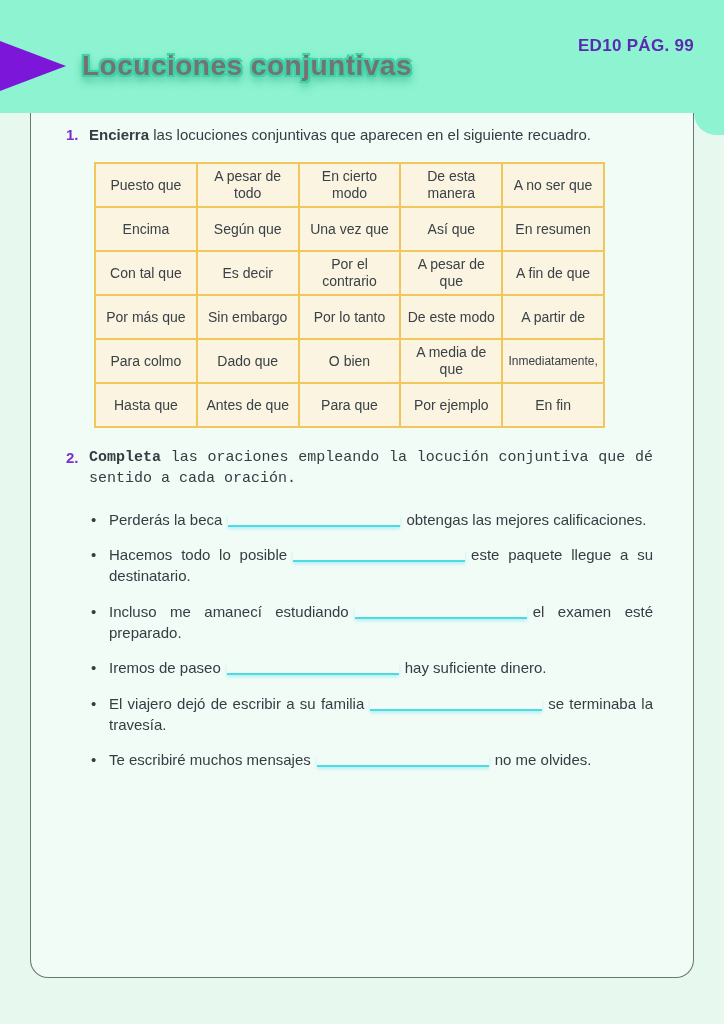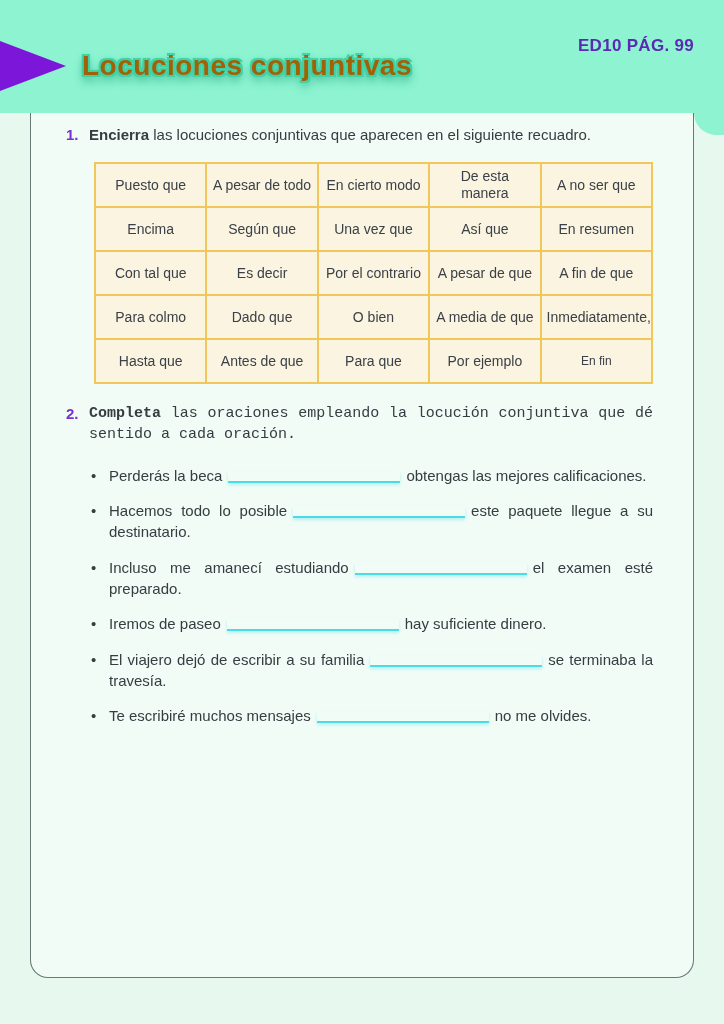--- a/index.html
+++ b/index.html
@@ -43,21 +43,21 @@
   }
   .arrow{
     position:absolute;left:0;top:41px;width:66px;height:50px;
     background:var(--arrow_purple);
     -webkit-clip-path:polygon(0 0,100% 50%,0 100%);
     clip-path:polygon(0 0,100% 50%,0 100%);
   }
   .title{
     position:absolute;left:82px;top:50px;
     font-size:28px;font-weight:800;letter-spacing:.5px;
-    color:#a16207;
+    color:#737373;
     text-shadow:
       -2px -2px 0 var(--title_glow), 2px -2px 0 var(--title_glow),
       -2px  2px 0 var(--title_glow), 2px  2px 0 var(--title_glow),
       0 0 6px var(--title_glow),
       0 6px 9px rgba(38,168,128,.85);
     text-align: center;
   }
   
   .card{
     position:absolute;left:30px;top:113px;width:664px;height:865px;
@@ -69,21 +69,21 @@
   }
   .ex-header{display:flex;align-items:flex-start;font-size:15px;line-height:1.35;}
   .ex-header .num{
     color:var(--num_purple);font-weight:bold;width:23px;flex:0 0 23px;
   }
   .ex-header p{flex:1;text-align:justify;}
   .ex-header b{font-weight:bold;}
   
   table.loc-table{
     border-collapse:collapse;table-layout:fixed;
-    width:559px;margin:17px 0 0 28px;
+    width:511px;margin:17px 0 0 28px;
   }
   table.loc-table td{
     border:2px solid var(--table_border);
     background:var(--table_cell_bg);
     height:44px;
     text-align:center;vertical-align:middle;
     font-size:14px;color:#3a4148;
     padding:2px 5px;line-height:1.2;
   }
   table.loc-table tr:nth-child(5) td:nth-child(5){font-size:12px;}
@@ -140,20 +140,27 @@
           <td>En resumen</td>
         </tr>
         <tr>
           <td>Con tal que</td>
           <td>Es decir</td>
           <td>Por el contrario</td>
           <td>A pesar de que</td>
           <td>A fin de que</td>
         </tr>
         <tr>
+          <td>Por más que</td>
+          <td>Sin embargo</td>
+          <td>Por lo tanto</td>
+          <td>De este modo</td>
+          <td>A partir de</td>
+        </tr>
+        <tr>
           <td>Para colmo</td>
           <td>Dado que</td>
           <td>O bien</td>
           <td>A media de que</td>
           <td>Inmediatamente,</td>
         </tr>
         <tr>
           <td>Hasta que</td>
           <td>Antes de que</td>
           <td>Para que</td>

